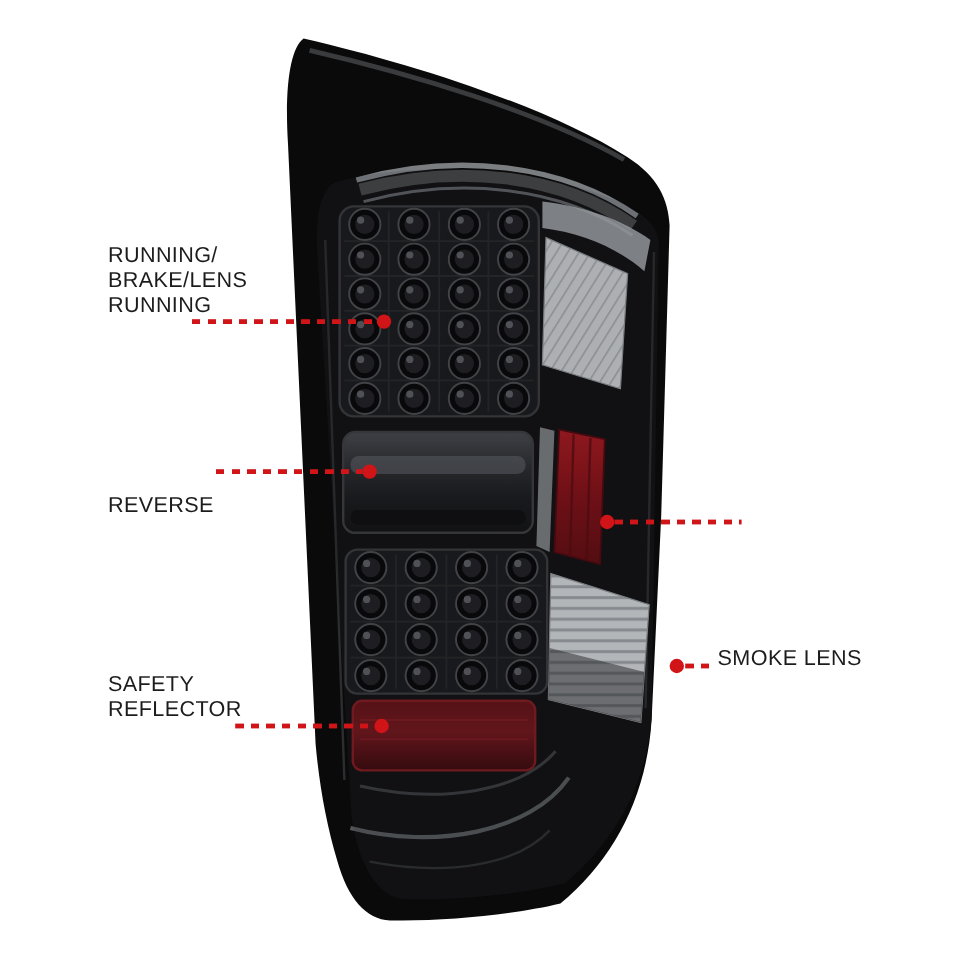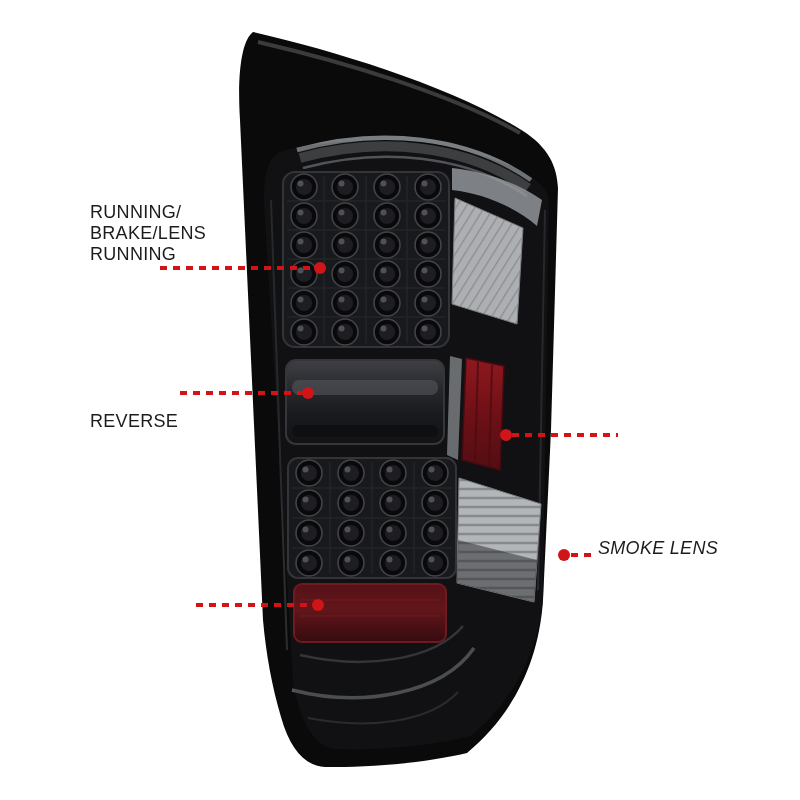--- a/index.html
+++ b/index.html
@@ -174,25 +174,29 @@
   </div>
   <div class="leader" style="left:160px; top:266px; width:154px;"></div>
   <div class="dot" style="left:314px; top:262px;"></div>
 
   <div class="callout-text" style="left:90px; top:392px;margin-top:19px;">
     <span>REVERSE</span>
   </div>
   <div class="leader" style="left:180px; top:391px; width:122px;"></div>
   <div class="dot" style="left:302px; top:387px;"></div>
 
+  <div class="callout-text" style="left:90px; top:560px;">
+    <span>SAFETY</span>
+    <span>REFLECTOR</span>
+  </div>
   <div class="leader" style="left:196px; top:603px; width:116px;"></div>
   <div class="dot" style="left:312px; top:599px;"></div>
 
   <div class="leader" style="left:512px; top:433px; width:106px;"></div>
   <div class="dot" style="left:500px; top:429px;"></div>
 
-  <div class="callout-text" style="left:598px; top:538px;font-style:italic;">
+  <div class="callout-text" style="left:598px; top:538px;">
     <span>SMOKE LENS</span>
   </div>
   <div class="leader" style="left:571px; top:553px; width:24px;"></div>
   <div class="dot" style="left:558px; top:549px;"></div>
 
 </div>
 
 </body></html>

